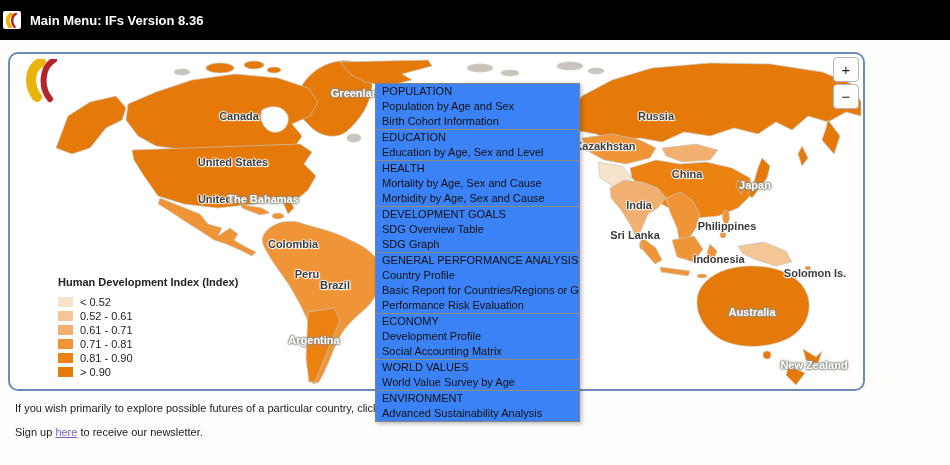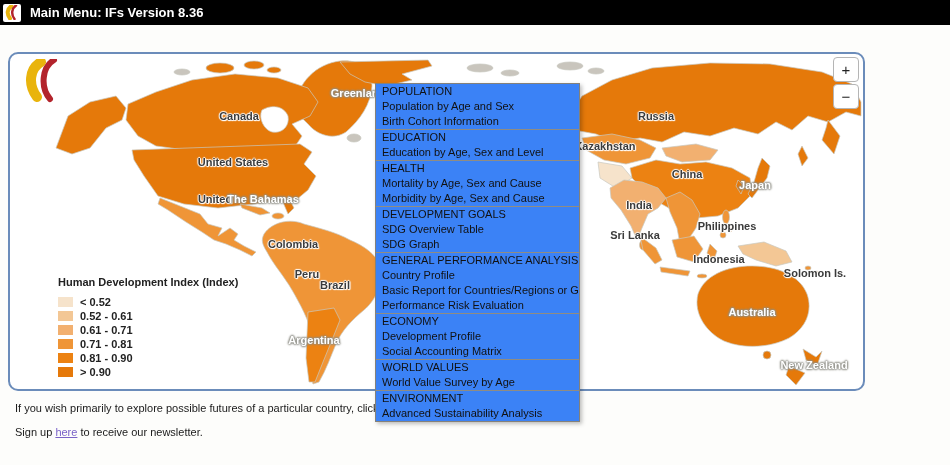--- a/index.html
+++ b/index.html
@@ -1,20 +1,20 @@
 <!DOCTYPE html>
 <html><head>
 <meta charset="utf-8">
 <style>
   html,body{margin:0;padding:0;background:#e8e8e8;}
   .screen{position:relative;width:950px;height:465px;background:#fdfdfb;overflow:hidden;
           font-family:"Liberation Sans",sans-serif;}
 
   
-  .titlebar{position:absolute;left:0;top:0;width:950px;height:25px;background:#000;
+  .titlebar{position:absolute;left:0;top:0;width:950px;height:40px;background:#000;
             display:flex;align-items:center;}
   .titleicon{width:18px;height:18px;background:#fff;border-radius:2px;margin:0 9px 0 3px;
              display:flex;align-items:center;justify-content:center;}
   .titletext{color:#fff;font-size:13px;font-weight:bold;}
 
   
   .menubar{position:absolute;left:0;top:24px;width:950px;height:17px;background:#d8d4ca;
            border-bottom:1px solid #b2aea4;display:flex;align-items:center;
            font-size:11px;color:#000;padding-left:8px;box-sizing:border-box;}
   .menubar .mb-item{margin-right:19px;white-space:nowrap;cursor:default;}
@@ -30,21 +30,21 @@
   .zoom-btns{position:absolute;right:4px;top:3px;display:flex;flex-direction:column;gap:2px;z-index:5;}
   .zoom-btn{width:24px;height:23px;background:#fff;border:1px solid #b5b5b5;border-radius:4px;
             font-size:15px;color:#222;display:flex;align-items:center;justify-content:center;
             cursor:pointer;line-height:1;}
 
   
   .legend{position:absolute;left:48px;top:222px;z-index:3;}
   .legend-title{font-size:11px;font-weight:bold;color:#222;margin-bottom:7px;}
   .legend-row{display:flex;align-items:center;height:14px;margin-bottom:0;}
   .legend-swatch{width:15px;height:10px;margin-right:7px;}
-  .legend-label{font-size:11px;font-weight:bold;color:#222;}
+  .legend-label{font-size:11px;font-weight:normal;color:#222;}
 
   
   .map-label{position:absolute;transform:translate(-50%,-50%);font-size:11px;font-weight:bold;
              white-space:nowrap;z-index:2;pointer-events:none;}
   .label-dark{color:#3b3b3b;
       text-shadow:-1px 0 1px #fff,1px 0 1px #fff,0 -1px 1px #fff,0 1px 1px #fff,1px 1px 1px #fff;}
   .label-light{color:#fff;
       text-shadow:-1px 0 2px #909088,1px 0 2px #909088,0 -1px 2px #909088,0 1px 2px #909088;}
 
   

